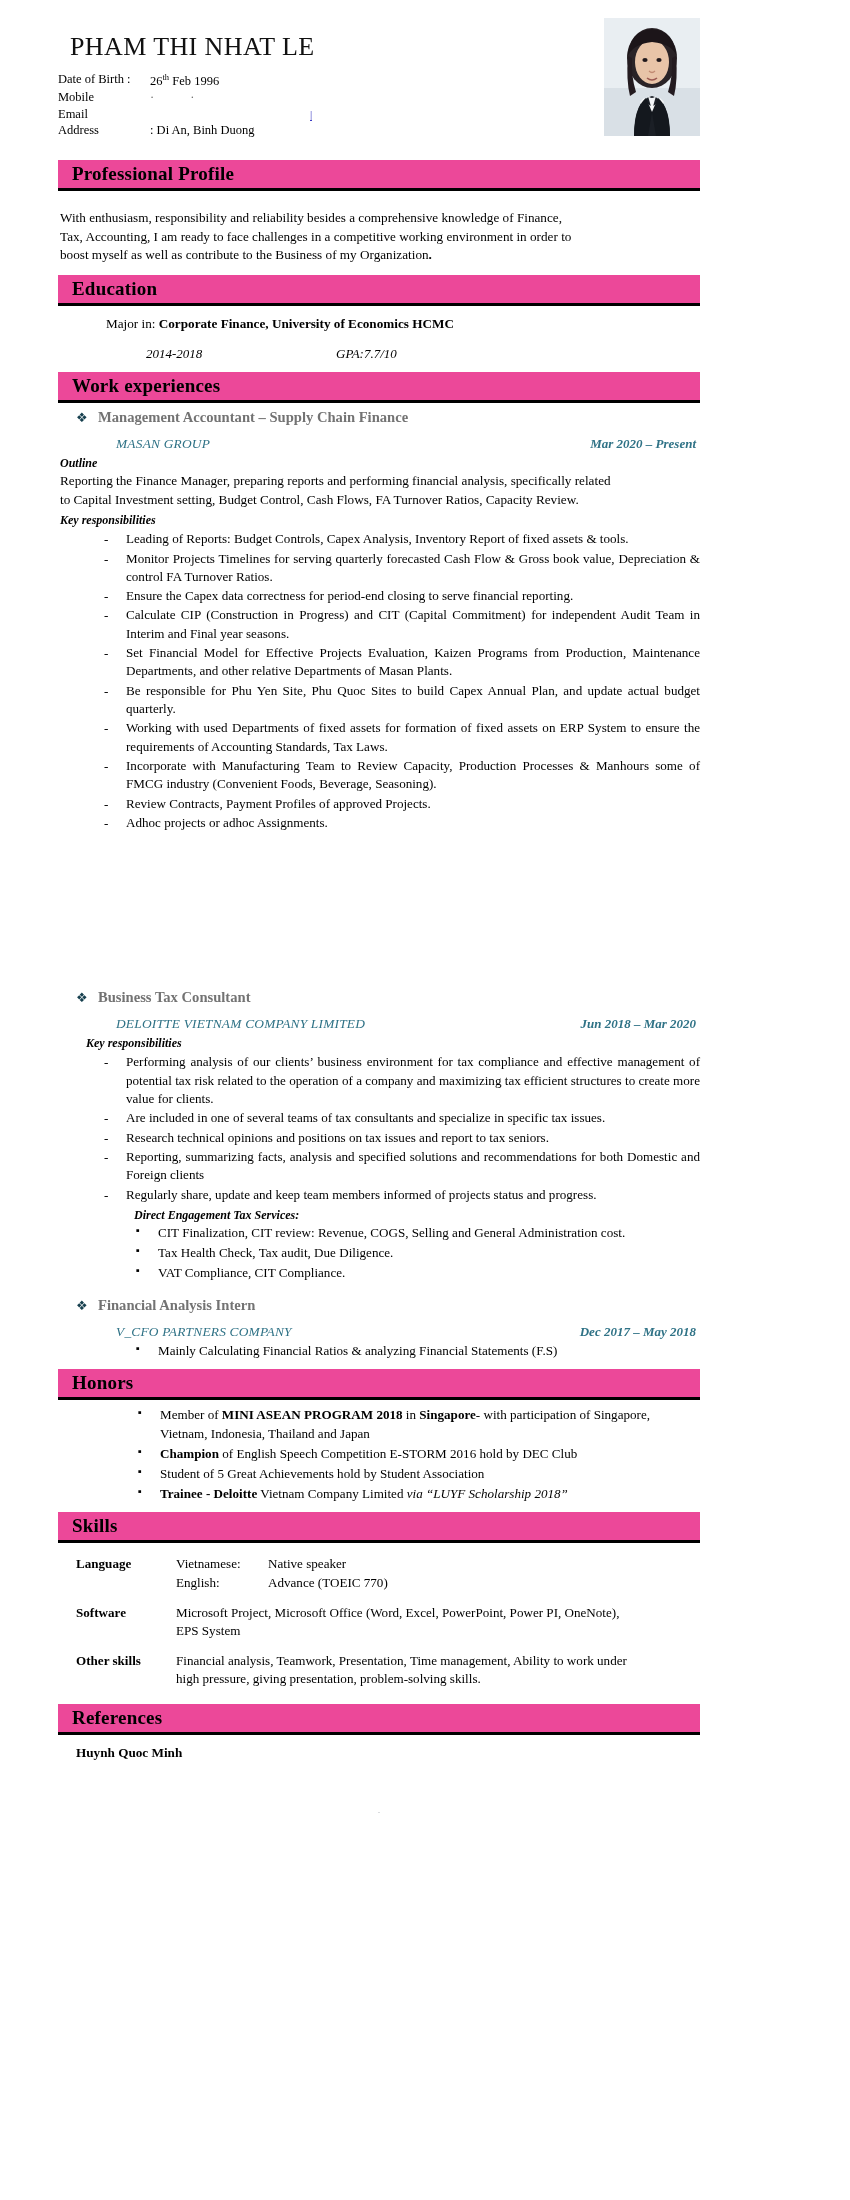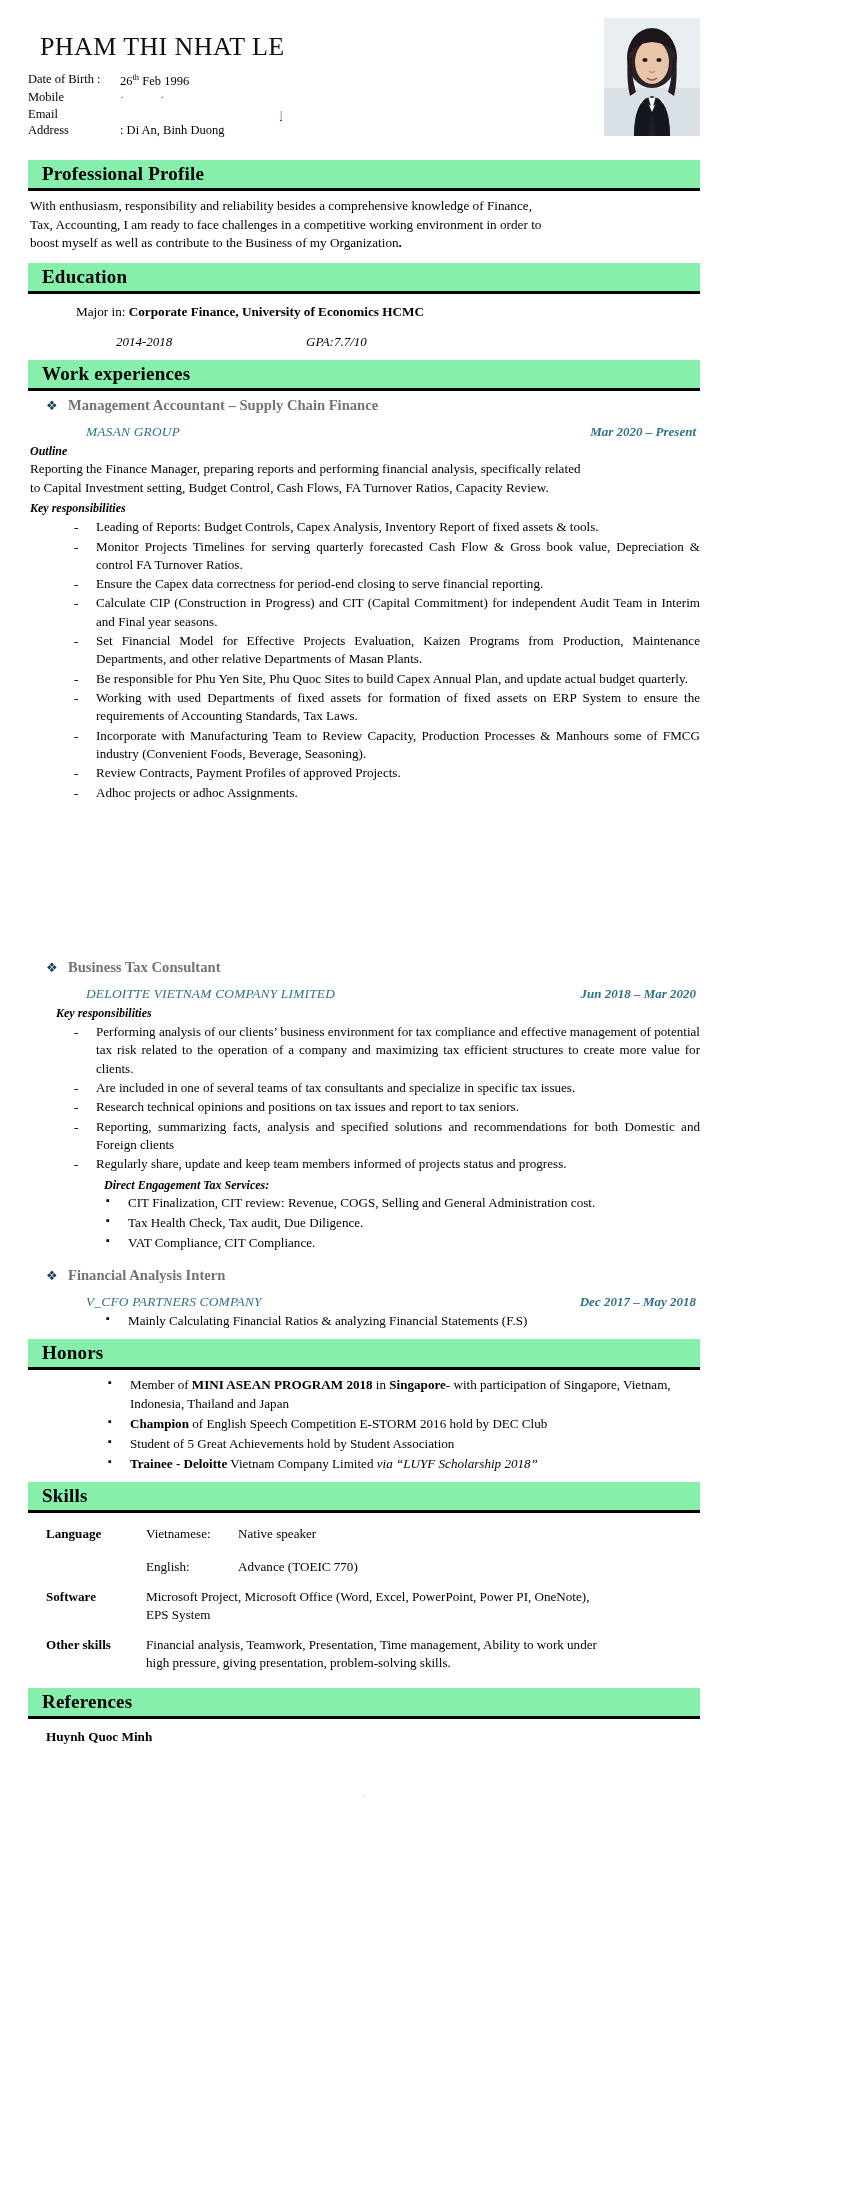--- a/index.html
+++ b/index.html
@@ -11,21 +11,21 @@
     width: 850px;
     min-height: 2200px;
     font-family: "Liberation Serif", "DejaVu Serif", serif;
     color: #000000;
   }
   .page {
     position: relative;
     width: 758px;
     min-height: 2200px;
     box-sizing: border-box;
-    padding: 18px 58px 20px 28px;
+    padding: 18px 58px 20px 58px;
     background: #fff;
   }
 
   
   .header {
     position: relative;
     min-height: 118px;
     padding-top: 14px;
   }
   .name {
@@ -73,35 +73,35 @@
     right: 0px;
     width: 96px;
     height: 118px;
     overflow: hidden;
     background: #cfd6dc;
   }
   .photo svg { display:block; }
 
   
   .section-head {
-    background: #86efac;
+    background: #ec4899;
     border-bottom: 3px solid #000;
     padding: 3px 0 3px 14px;
     margin: 10px 0 6px 0;
     font-size: 19px;
     font-weight: bold;
     letter-spacing: 0.2px;
   }
   .section-head.tight { margin-top: 8px; }
 
   
   .profile-text {
     font-size: 13.2px;
     line-height: 1.42;
-    margin: 6px 0 4px 2px;
+    margin: 18px 0 4px 2px;
   }
   .profile-text b { font-weight: bold; }
 
   
   .edu-major {
     font-size: 13.2px;
     margin: 10px 0 0 48px;
   }
   .edu-major b { font-weight: bold; }
   .edu-row {
@@ -222,21 +222,21 @@
   }
   .skills-cat {
     width: 100px;
     padding-left: 18px !important;
     font-weight: bold;
     white-space: nowrap;
   }
   .lang-grid {
     display: grid;
     grid-template-columns: 92px auto;
-    row-gap: 15px;
+    row-gap: 1px;
   }
 
   
   .ref-name {
     font-weight: bold;
     font-size: 13.2px;
     margin: 10px 0 0 18px;
   }
   .ref-dot {
     color: #9aa0a6;

